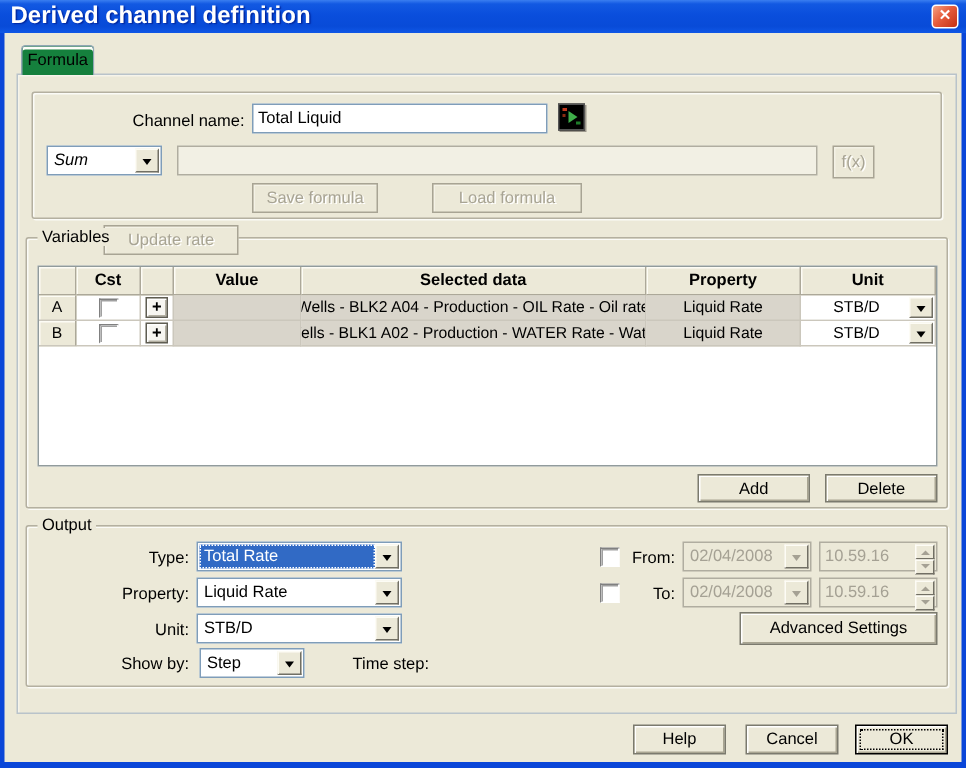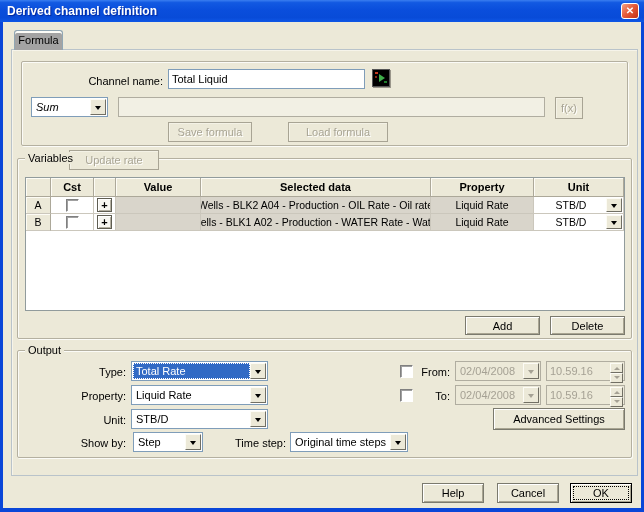--- a/index.html
+++ b/index.html
@@ -14,41 +14,41 @@
     position:relative; width:644px; height:512px;
     background:#0a46d8; overflow:hidden;
   }
   
   .titlebar {
     position:absolute; left:0; top:0; width:644px; height:22px;
     background:linear-gradient(180deg,#3a7ef0 0%,#1259e2 12%,#0a4edc 45%,#084bd8 80%,#0f57e6 100%);
     display:flex; align-items:center;
   }
   .titlebar .title {
-    color:#fff; font-weight:bold; font-size:12px; padding-left:7px;
+    color:#fff; font-weight:bold; font-size:16px; padding-left:7px;
     text-shadow:1px 1px 1px #00259c; white-space:nowrap;
   }
   .closebtn {
     position:absolute; right:5px; top:3px; width:18px; height:16px;
     border:1px solid #fff; border-radius:3px;
     background:linear-gradient(135deg,#f5a284 0%,#e65c3c 45%,#c33014 100%);
     color:#fff; font-size:10px; font-weight:bold;
     display:flex; align-items:center; justify-content:center;
     cursor:default; line-height:1;
   }
   
   .content {
     position:absolute; left:3px; top:22px; width:638px; height:486px;
     background:#ece9d8;
   }
   .abs { position:absolute; }
   
   .tab {
     left:11px; top:8px; width:49px; height:20px;
-    background:#a3a3a3; border:1px solid #91a7b4; border-bottom:none;
+    background:#15803d; border:1px solid #91a7b4; border-bottom:none;
     border-radius:3px 3px 0 0; text-align:center; line-height:19px; z-index:2;
     box-shadow:inset 0 2px 0 #fdfdf8;
   }
   .tabpage {
     left:8px; top:27px; width:627px; height:427px;
     border:1px solid #b9c3ca; background:#ece9d8;
     box-shadow:inset 1px 1px 0 #f6f4ea;
   }
   .groupbox {
     border:1px solid #b4b0a0;
@@ -271,24 +271,20 @@
       <span class="cbtn"></span>
     </div>
 
     <span class="abs lbl r" style="left:53px; top:415px; width:70px;">Show by:</span>
     <div class="abs combo" style="left:130px; top:410px; width:70px; height:20px;">
       <span class="ctext">Step</span>
       <span class="cbtn"></span>
     </div>
 
     <span class="abs lbl r" style="left:203px; top:415px; width:80px;">Time step:</span>
-    <div class="abs combo" style="left:287px; top:410px; width:118px; height:20px;">
-      <span class="ctext">Original time steps</span>
-      <span class="cbtn"></span>
-    </div>
 
     <div class="abs chk" style="left:397px; top:343px;"></div>
     <span class="abs lbl r" style="left:412px; top:344px; width:35px;">From:</span>
     <div class="abs combo disabled" style="left:452px; top:339px; width:86px; height:20px;">
       <span class="ctext">02/04/2008</span>
       <span class="cbtn"></span>
     </div>
     <div class="abs spinfield" style="left:543px; top:339px; width:79px; height:20px;">
       <span class="stext">10.59.16</span>
       <span class="spin">

